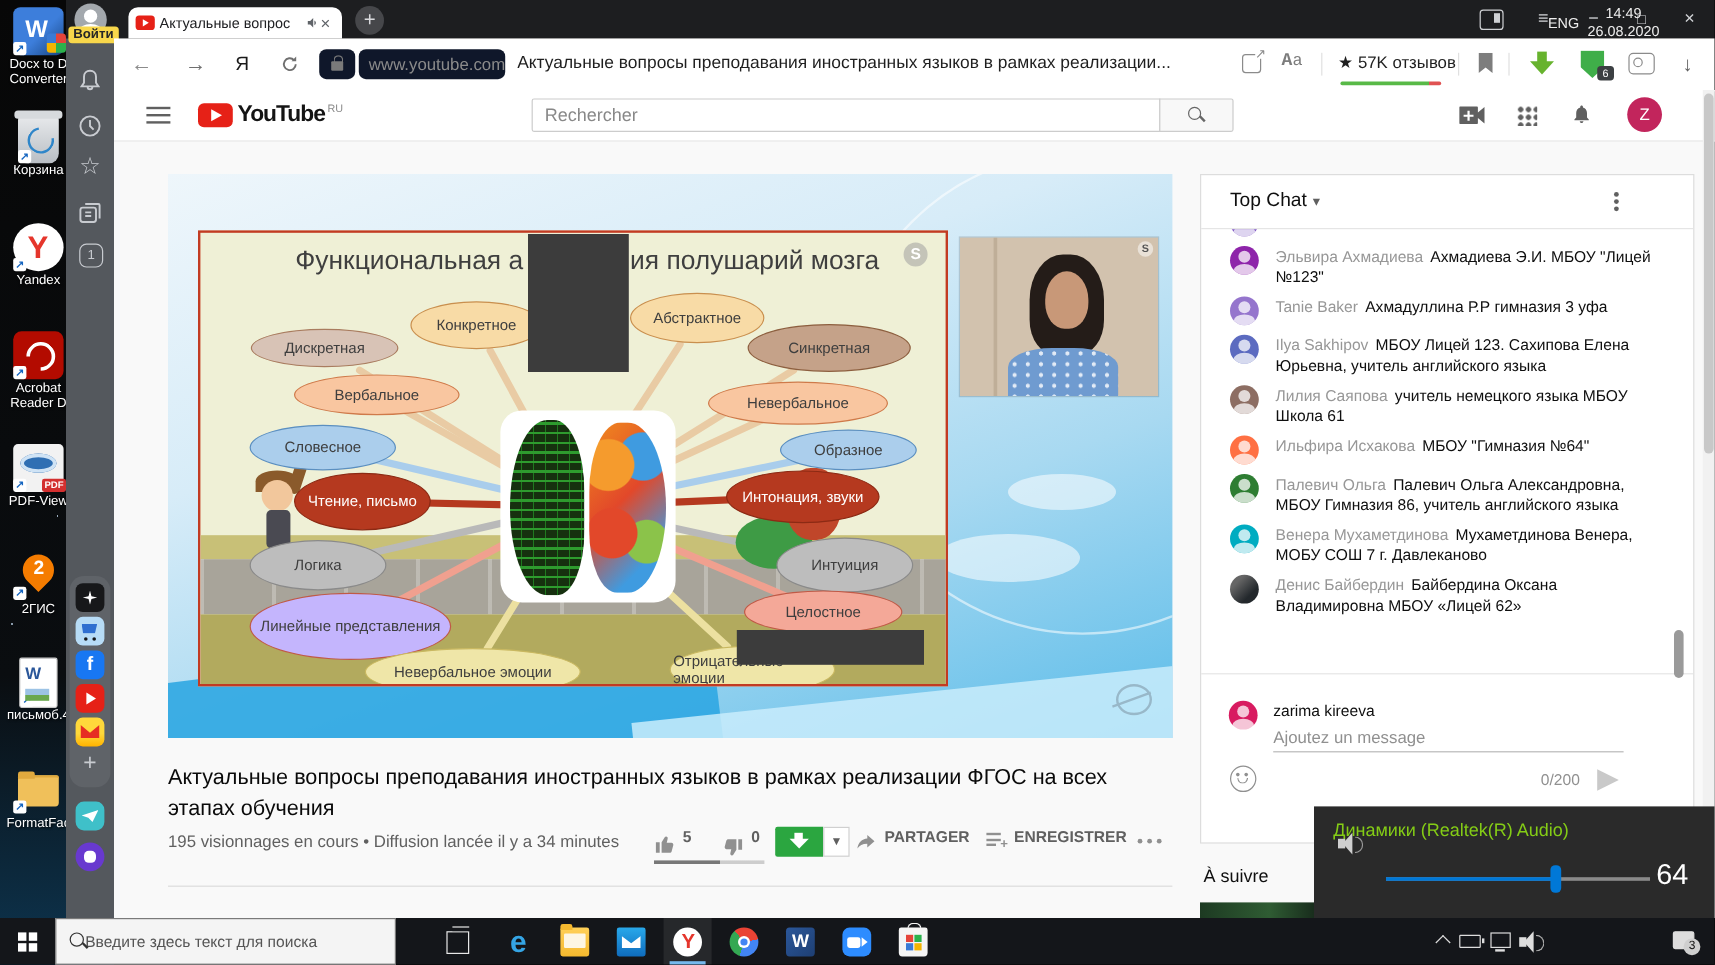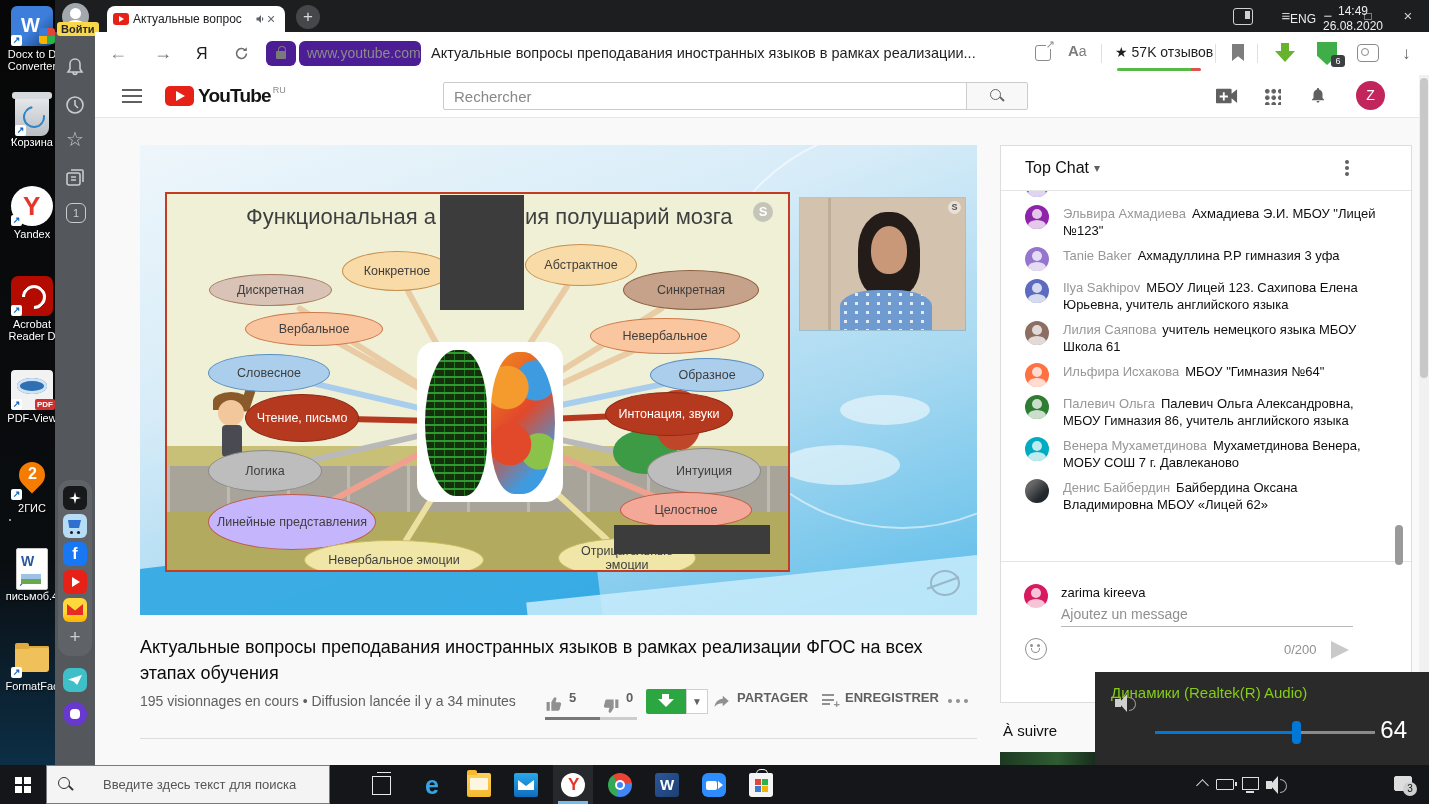--- a/index.html
+++ b/index.html
@@ -104,32 +104,32 @@
   #cap-plus::after{content:"+";}
   #sb-telegram{background:#3fc0c9;border-radius:7px;}
   #sb-telegram::after{content:"";position:absolute;left:5px;top:7px;width:14px;height:10px;background:#fff;
       clip-path:polygon(0 45%,100% 0,65% 100%,40% 65%);}
   #sb-alice{background:#6839cf;border-radius:50%;}
   #sb-alice::after{content:"";position:absolute;left:7px;top:7px;width:10px;height:10px;background:#fff;border-radius:40%;}
 
   
   #toolbar{left:95px;top:32px;width:1334px;height:43px;background:#fff;border-bottom:1px solid #e3e3e3;}
   .tb{position:absolute;top:0;height:43px;line-height:43px;color:#8b8b8b;font-size:18px;}
-  .pill{position:absolute;top:9px;height:25px;background:#4c1d95;border-radius:6px;box-sizing:border-box;}
+  .pill{position:absolute;top:9px;height:25px;background:#0f172a;border-radius:6px;box-sizing:border-box;text-align:right;}
   #lockpill{left:171px;width:30px;}
   .lock-body{position:absolute;left:10px;top:10px;width:10px;height:8px;background:#7a7a7a;border-radius:1px;}
   .lock-arc{position:absolute;left:12px;top:5px;width:6px;height:6px;border:1.7px solid #7a7a7a;border-bottom:none;border-radius:4px 4px 0 0;}
   #urlpill{left:204px;width:122px;color:#8b8b8b;font-size:14px;line-height:25px;padding-left:8px;}
   #addr-title{left:336px;top:0;height:43px;line-height:43px;font-size:14.5px;color:#1f1f1f;width:600px;
       white-space:nowrap;overflow:hidden;}
   .tbdiv{position:absolute;top:12px;width:1px;height:19px;background:#e0e0e0;}
   #tb-share{left:940px;top:13px;width:14px;height:14px;border:1.7px solid #8b8b8b;border-radius:3px;}
   #tb-share::after{content:"";position:absolute;right:-4px;top:-5px;width:8px;height:8px;background:#fff;}
   #tb-share::before{content:"↗";position:absolute;right:-5px;top:-8px;font-size:11px;color:#8b8b8b;z-index:1;}
-  #tb-translate{left:973px;top:10px;font-size:14px;color:#7c7c7c;}
+  #tb-translate{left:973px;top:10px;font-size:14px;color:#7c7c7c;font-family:Liberation Mono, monospace;}
   #tb-translate b{font-size:15px;}
   #tb-reviews{left:1020px;top:0;height:40px;line-height:40px;font-size:14px;color:#1f1f1f;white-space:nowrap;}
   #tb-reviews .star{font-size:14px;margin-right:4px;}
   #rev-bar{left:1022px;top:36px;width:84px;height:3px;background:linear-gradient(90deg,#58b947 88%,#e05252 88%);border-radius:2px;}
   #tb-flag{left:1137px;top:12px;width:12px;height:17px;background:#7d7d7d;
       clip-path:polygon(0 0,100% 0,100% 100%,50% 72%,0 100%);}
   #tb-green{left:1180px;top:11px;width:20px;height:20px;}
   #tb-green::before{content:"";position:absolute;left:6px;top:0;width:8px;height:9px;background:#67b32e;}
   #tb-green::after{content:"";position:absolute;left:0;top:8px;border-left:10px solid transparent;
       border-right:10px solid transparent;border-top:11px solid #67b32e;}
@@ -181,21 +181,21 @@
   #band-gray{top:272px;height:46px;background:#a8a49a;
      background-image:repeating-linear-gradient(90deg,rgba(255,255,255,.25) 0 3px,transparent 3px 60px);}
   #band-olive2{top:318px;height:62px;background:#b2aa5e;}
   .sl-title{position:absolute;top:10px;font-size:22px;color:#3f3f3f;white-space:nowrap;z-index:3;}
   #sl-title-l{right:352px;}
   #sl-title-r{left:358px;}
   .censor{position:absolute;background:#3c3c3c;z-index:6;}
   #censor1{left:273px;top:1px;width:84px;height:115px;}
   #censor2{left:447px;top:331px;width:156px;height:29px;}
   .ell{position:absolute;border-radius:50%;display:flex;align-items:center;justify-content:center;
-     text-align:center;font-size:12.5px;line-height:1.15;z-index:4;padding:2px;box-sizing:border-box;}
+     font-size:12.5px;line-height:1.15;z-index:4;padding:2px;box-sizing:border-box;}
   #brain-back{left:250px;top:148px;width:146px;height:160px;background:#fff;border-radius:18px;z-index:1;}
   #brain-l{left:258px;top:156px;width:62px;height:146px;z-index:2;background:#16300f;
      background-image:repeating-linear-gradient(0deg,transparent 0 6px,#2e9b2e 6px 8px),
                       repeating-linear-gradient(90deg,transparent 0 9px,#1f7a1f 9px 10px);
      border-radius:55% 45% 40% 55%;}
   #brain-r{left:324px;top:158px;width:64px;height:142px;z-index:2;
      background:radial-gradient(circle at 25% 25%,#f59b2d 0 18%,transparent 19%),
                 radial-gradient(circle at 70% 20%,#3f9be0 0 16%,transparent 17%),
                 radial-gradient(circle at 30% 65%,#e2482a 0 20%,transparent 21%),
                 radial-gradient(circle at 75% 70%,#8bc34a 0 16%,transparent 17%),
@@ -290,21 +290,21 @@
   .spk .box{position:absolute;left:0;top:5px;width:6px;height:8px;background:#cfcfcf;}
   .spk .cone{position:absolute;left:4px;top:0;border-right:8px solid #cfcfcf;border-top:9px solid transparent;border-bottom:9px solid transparent;}
   .spk .w1{position:absolute;left:14px;top:3px;width:6px;height:12px;border:1.7px solid #9a9a9a;border-left:none;border-radius:0 8px 8px 0;}
   #vol-spk{left:1115px;top:694px;width:24px;height:20px;z-index:21;}
 
   
   #taskbar{left:0;top:765px;width:1429px;height:39px;background:#14161a;z-index:30;}
   #start{left:0;top:765px;width:46px;height:39px;z-index:31;}
   #start::before{content:"";position:absolute;left:15px;top:12px;width:7px;height:7px;background:#fff;box-shadow:9px 0 0 #fff,0 9px 0 #fff,9px 9px 0 #fff;}
   #tb-search{left:46px;top:765px;width:284px;height:39px;background:#f4f4f4;border:1px solid #7a7a7a;box-sizing:border-box;
-     font-size:13px;color:#444;padding-left:56px;z-index:31;}
+     font-size:13px;color:#444;padding-left:24px;z-index:31;}
   #tb-search::placeholder{color:#555;}
   #tb-search-mag{left:58px;top:777px;width:10px;height:10px;border:1.8px solid #333;border-radius:50%;z-index:32;}
   #tb-search-mag::after{content:"";position:absolute;left:9px;top:9px;width:6px;height:1.8px;background:#333;transform:rotate(45deg);}
   #taskview{left:372px;top:776px;width:17px;height:17px;border:1.7px solid #e8e8e8;z-index:31;}
   #taskview::after{content:"";position:absolute;left:4px;top:-5px;width:14px;height:3px;background:#14161a;border-top:1.7px solid #e8e8e8;}
   .tbapp{position:absolute;top:765px;width:40px;height:39px;z-index:31;}
   .tbapp .g{position:absolute;left:8px;top:8px;width:24px;height:24px;}
   .tbapp.active::after{content:"";position:absolute;left:5px;bottom:0;width:30px;height:3px;background:#76b9ed;}
   .tbapp.active{background:rgba(255,255,255,.08);}
   .g-edge{color:#35a5e5;font-size:25px;font-weight:bold;line-height:24px;text-align:center;}

